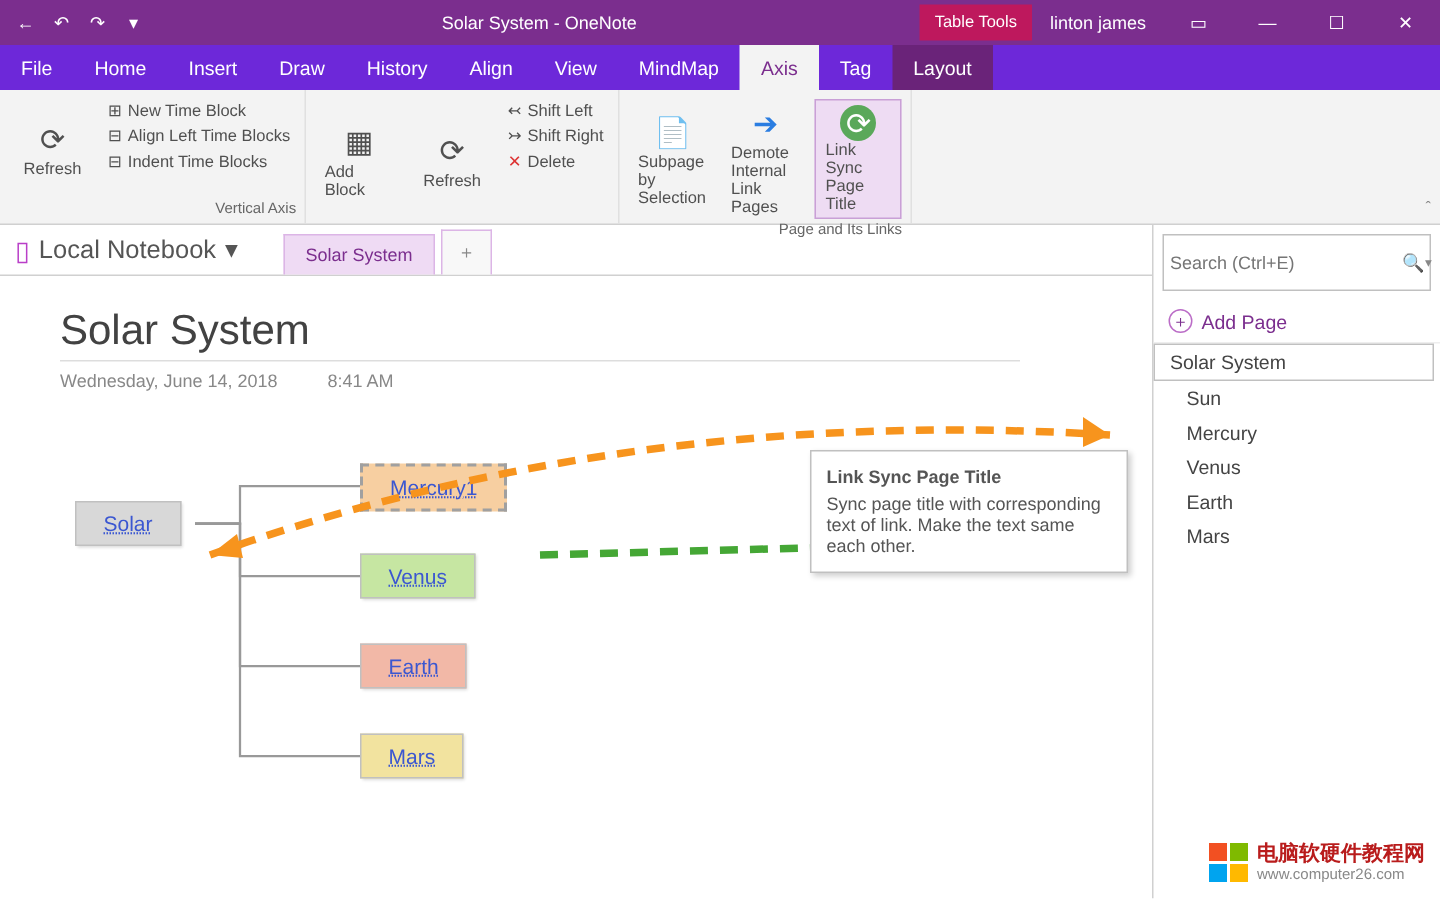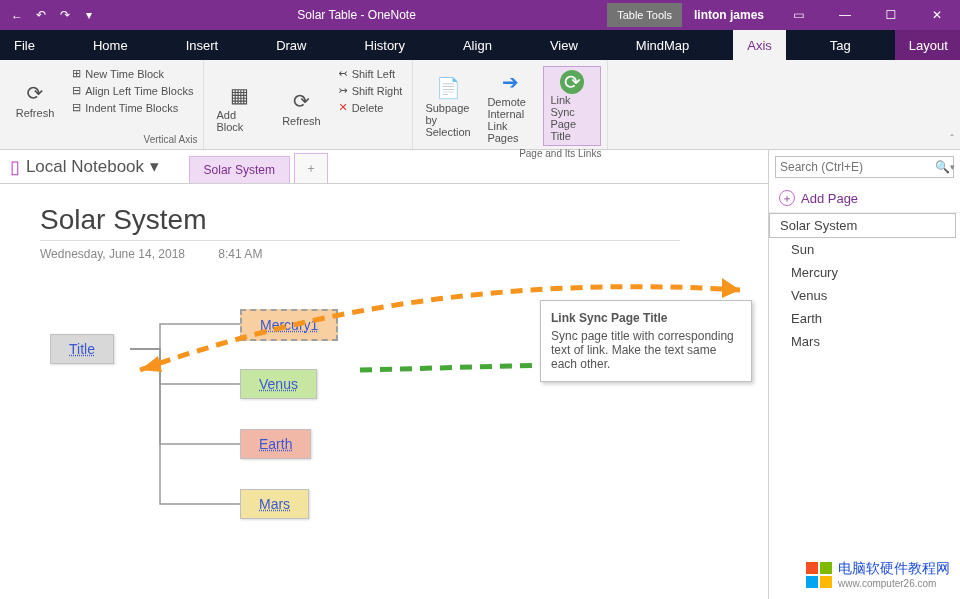--- a/index.html
+++ b/index.html
@@ -2,26 +2,26 @@
 <html><head>
 <meta charset="utf-8">
 <style>
 * { margin: 0; padding: 0; box-sizing: border-box; font-family: "Segoe UI", Arial, sans-serif; }
 body { width: 960px; height: 599px; background: #ffffff; overflow: hidden; position: relative; }
 
 .titlebar { height: 30px; background: #7b2e8e; color: white; display: flex; align-items: center; font-size: 12px; }
 .titlebar .qat { display: flex; gap: 6px; padding: 0 8px; align-items: center; }
 .titlebar .qat span { width: 18px; text-align: center; cursor: pointer; }
 .titlebar .title-center { flex: 1; text-align: center; }
-.titlebar .tools-label { background: #737373; padding: 6px 10px; font-size: 11px; text-align: center; }
-.titlebar .user { padding: 0 12px; font-weight: bold; }
+.titlebar .tools-label { background: #be185d; padding: 6px 10px; font-size: 11px; text-align: center; }
+.titlebar .user { padding: 0 12px; }
 .titlebar .winbtns { display: flex; }
 .titlebar .winbtns span { width: 46px; text-align: center; font-size: 12px; }
 
-.menubar { height: 30px; background: #0f172a; color: white; display: flex; align-items: center; font-size: 13px; gap: 30px; }
+.menubar { height: 30px; background: #6d28d9; color: white; display: flex; align-items: center; font-size: 13px; }
 .menubar .tab { padding: 0 14px; height: 100%; display: flex; align-items: center; cursor: pointer; }
 .menubar .tab.active { background: #f3f3f3; color: #7b2e8e; }
 
 .ribbon { height: 90px; background: #f3f3f3; border-bottom: 1px solid #d0d0d0; display: flex; position: relative; }
 .group { border-right: 1px solid #e0e0e0; padding: 2px 6px; display: flex; flex-direction: column; height: 100%; }
 .group-label { font-size: 10px; color: #666; text-align: right; margin-top: auto; padding: 2px 0; }
 .group-body { flex: 1; display: flex; gap: 4px; padding-top: 4px; }
 .bigbtn { display: flex; flex-direction: column; align-items: center; justify-content: center; font-size: 11px; color: #505050; padding: 2px 6px; cursor: pointer; width: 58px; }
 .bigbtn .icon { width: 28px; height: 28px; display: flex; align-items: center; justify-content: center; font-size: 20px; }
 .bigbtn.active { border: 1px solid #c9a0d6; background: #eedcf3; }
@@ -45,48 +45,48 @@
 .page-date { font-size: 12px; color: #888; margin-top: 6px; }
 .page-date span { margin-right: 30px; }
 
 .mindmap { position: absolute; top: 110px; left: 50px; }
 .node { position: absolute; border: 1px solid #c0c0c0; padding: 6px 18px; font-size: 14px; color: #3b57d1; text-decoration: underline dotted; text-align: center; cursor: pointer; box-shadow: 1px 1px 2px rgba(0,0,0,0.15); }
 .node.selected { border: 2px dashed #a0a0a0; box-shadow: none; }
 
 .tooltip { position: absolute; top: 150px; left: 540px; width: 212px; background: #fff; border: 1px solid #c0c0c0; padding: 10px; font-size: 12px; color: #555; box-shadow: 2px 2px 4px rgba(0,0,0,0.2); z-index: 10; }
 .tooltip .tt-title { font-weight: bold; color: #555; margin-bottom: 4px; }
 
-.searchbox { border: 1px solid #c0c0c0; margin: 6px; height: 22px; display: flex; align-items: center; padding: 0 4px; font-size: 12px; color: #888; }
+.searchbox { border: 1px solid #c0c0c0; margin: 6px; height: 38px; display: flex; align-items: center; padding: 0 4px; font-size: 12px; color: #888; }
 .searchbox input { flex: 1; border: none; outline: none; font-size: 12px; }
 .addpage { color: #7b2e8e; font-size: 13px; padding: 6px 10px; display: flex; align-items: center; gap: 6px; cursor: pointer; border-bottom: 1px solid #eee; }
 .addpage .plus { border: 1px solid #bb6dc7; border-radius: 50%; width: 16px; height: 16px; display: flex; align-items: center; justify-content: center; font-size: 11px; }
 .pagelist { font-size: 13px; color: #444; }
 .pagelist div { padding: 4px 10px; cursor: pointer; }
 .pagelist div.active { background: #fff; border: 1px solid #c0c0c0; margin-right: 4px; }
 .pagelist div.indent { padding-left: 22px; }
 
 .watermark { position: absolute; right: 10px; bottom: 10px; display: flex; align-items: center; gap: 6px; }
 .watermark .logo { display: grid; grid-template-columns: 12px 12px; grid-template-rows: 12px 12px; gap: 2px; }
 .watermark .logo span:nth-child(1){background:#f25022;} .watermark .logo span:nth-child(2){background:#7fba00;} .watermark .logo span:nth-child(3){background:#00a4ef;} .watermark .logo span:nth-child(4){background:#ffb900;}
-.watermark .wm-text { font-size: 14px; color: #1d4ed8; font-weight: normal; }
+.watermark .wm-text { font-size: 14px; color: #b91c1c; font-weight: bold; }
 .watermark .wm-sub { font-size: 10px; color: #888; }
 
 svg.connectors { position: absolute; top: 0; left: 0; pointer-events: none; }
 </style>
 </head>
 <body>
 
 <div class="titlebar">
   <div class="qat">
     <span>←</span>
     <span>↶</span>
     <span>↷</span>
     <span>▾</span>
   </div>
-  <div class="title-center">Solar Table  -  OneNote</div>
+  <div class="title-center">Solar System  -  OneNote</div>
   <div class="tools-label">Table Tools</div>
   <div class="user">linton james</div>
   <div class="winbtns">
     <span>▭</span>
     <span>—</span>
     <span>☐</span>
     <span>✕</span>
   </div>
 </div>
 
@@ -197,21 +197,21 @@
         <span>8:41 AM</span>
       </div>
 
       <div class="mindmap">
         <svg class="connectors" width="400" height="280">
           <path d="M 80 55 L 110 55 L 110 30 L 190 30" stroke="#999" fill="none" stroke-width="1.5"></path>
           <path d="M 80 55 L 110 55 L 110 90 L 190 90" stroke="#999" fill="none" stroke-width="1.5"></path>
           <path d="M 80 55 L 110 55 L 110 150 L 190 150" stroke="#999" fill="none" stroke-width="1.5"></path>
           <path d="M 80 55 L 110 55 L 110 210 L 190 210" stroke="#999" fill="none" stroke-width="1.5"></path>
         </svg>
-        <div class="node" style="left:0;top:40px;background:#d8d8d8;">Title</div>
+        <div class="node" style="left:0;top:40px;background:#d8d8d8;">Solar</div>
         <div class="node selected" style="left:190px;top:15px;background:#f7cfa1;">Mercury1</div>
         <div class="node" style="left:190px;top:75px;background:#c6e6a2;">Venus</div>
         <div class="node" style="left:190px;top:135px;background:#f2b8a7;">Earth</div>
         <div class="node" style="left:190px;top:195px;background:#f2e39f;">Mars</div>
       </div>
     </div>
 
     <svg style="position:absolute;top:0;left:0;pointer-events:none;" width="770" height="450">
       <path d="M 140 220 Q 420 120 740 140" stroke="#f7941d" stroke-width="5" stroke-dasharray="12,8" fill="none"></path>
       <polygon points="140,220 158,206 162,222" fill="#f7941d"></polygon>

